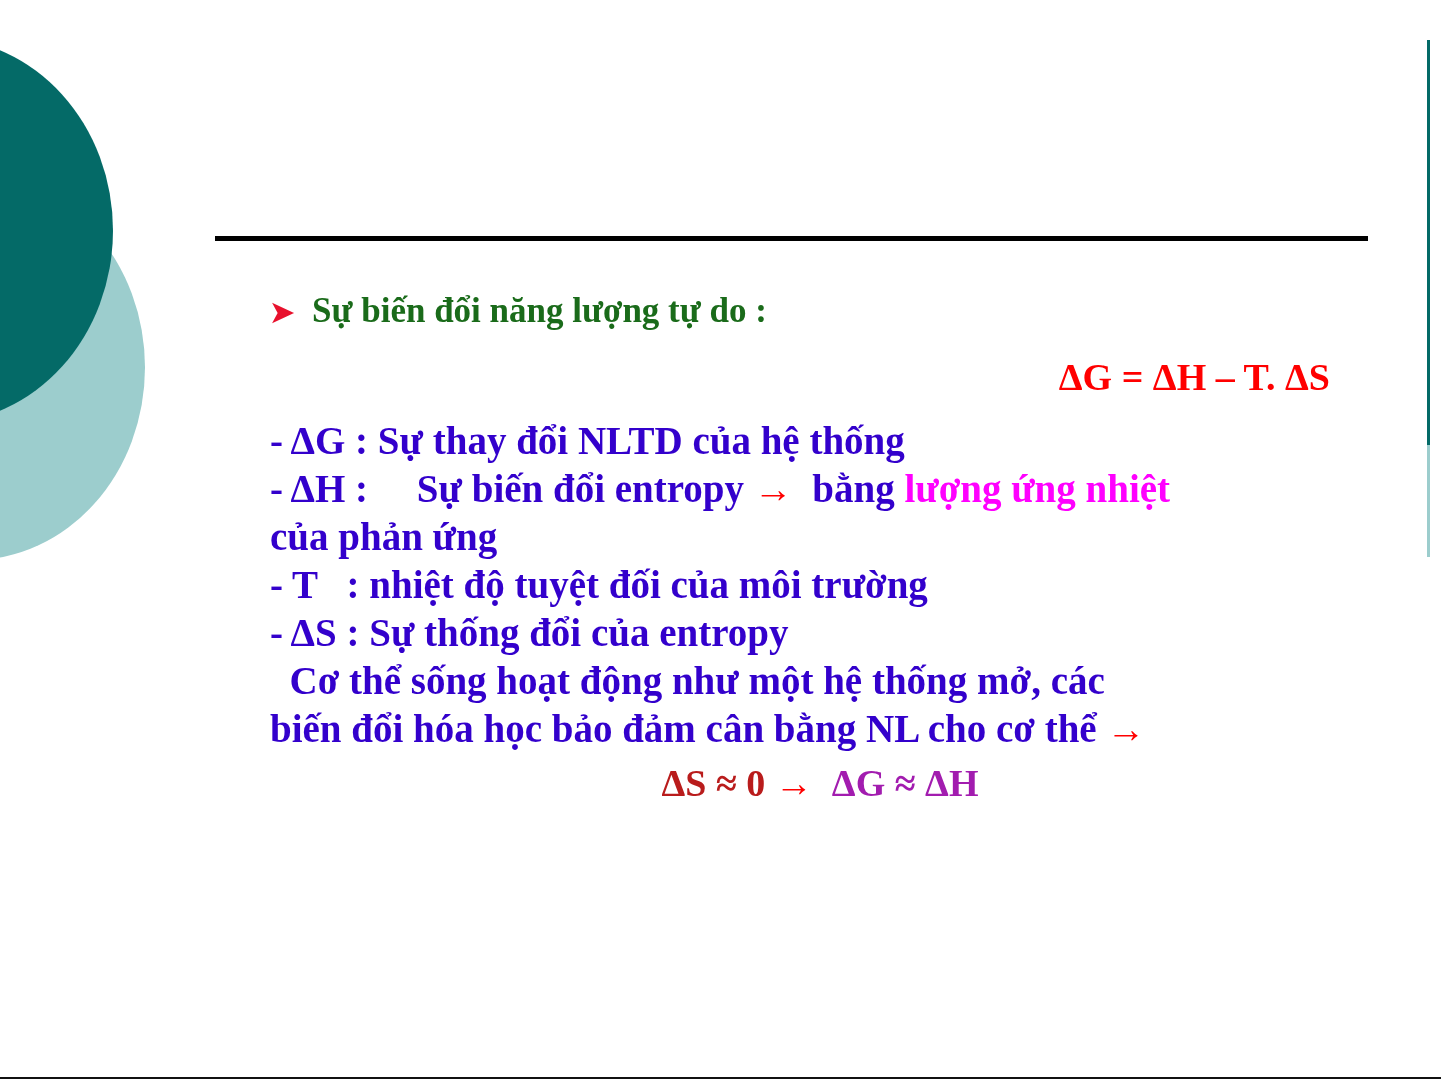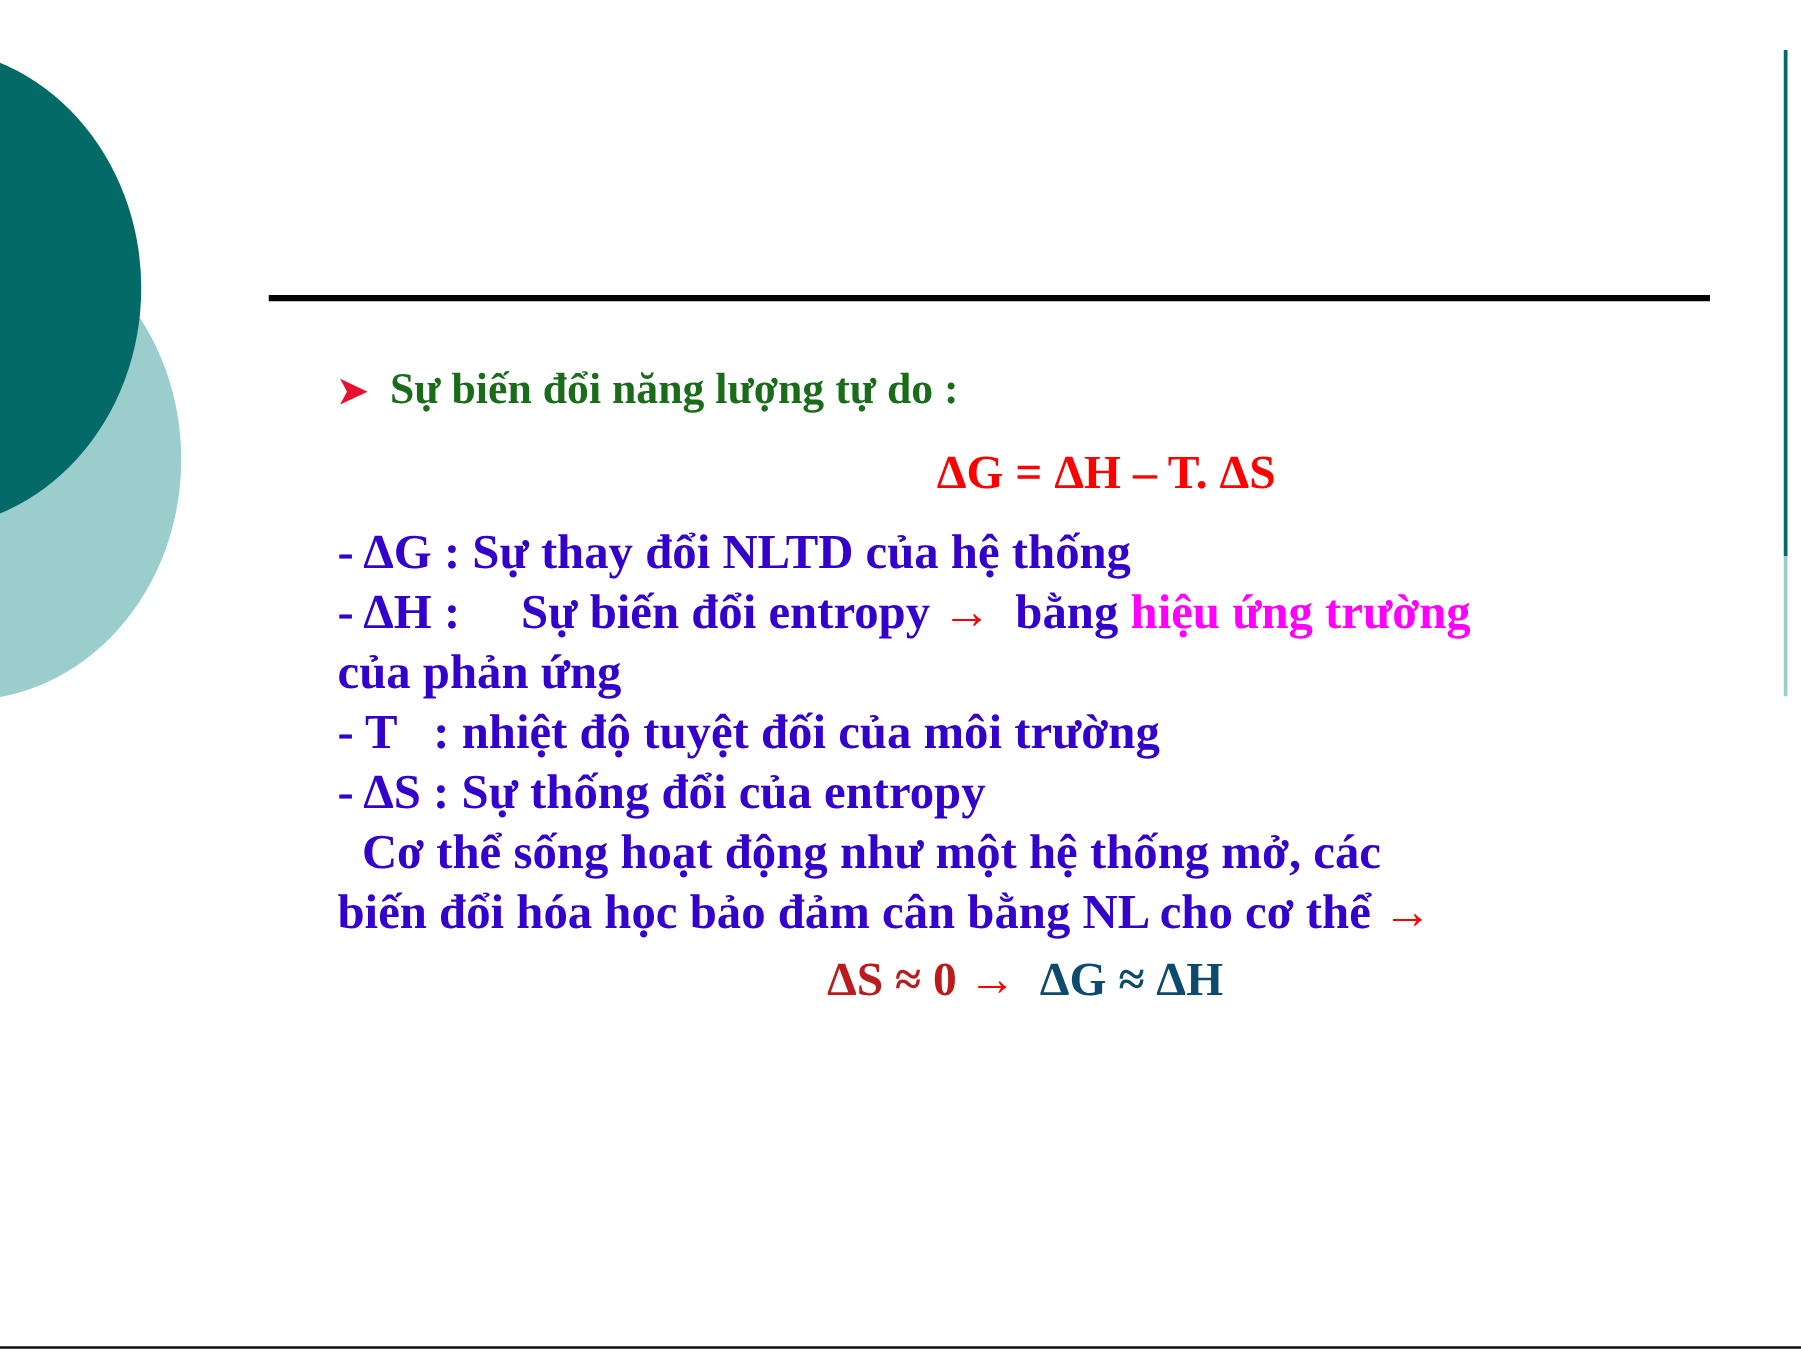--- a/index.html
+++ b/index.html
@@ -101,33 +101,33 @@
     color: #E8112D;
     font-size: 29px;
     font-weight: bold;
     display: inline-block;
     width: 42px;
     vertical-align: baseline;
   }
   .line.formula {
     color: #FF0000;
     font-size: 38px;
-    text-align: center;
+    text-align: right;
     padding-left: 170px;
     margin-bottom: 16px;
   }
   .line.para {
     font-size: 39px;
   }
   .line.final {
     text-align: center;
     padding-left: 40px;
     margin-top: 6px;
   }
-  .red { color: #0c4a6e; }
+  .red { color: #a21caf; }
   .blue { color: #b91c1c; }
   .magenta { color: #FF00FF; }
   .arrow-red {
     color: #FF0000;
     font-weight: bold;
   }
 </style>
 </head>
 <body>
 
@@ -142,21 +142,21 @@
   <div class="title-rule"></div>
 
   <div class="body-block">
 
     <div class="line heading"><span class="bullet-arrow">➤</span><span>Sự biến đổi năng lượng tự do :</span></div>
 
     <div class="line formula"><span>ΔG = ΔH – T. ΔS</span></div>
 
     <div class="line para"><span>- ΔG : Sự thay đổi NLTD của hệ thống</span></div>
 
-    <div class="line para"><span>- ΔH :     Sự biến đổi entropy </span><span class="arrow-red">→</span><span>  bằng </span><span class="magenta">hiệu ứng trường</span></div>
+    <div class="line para"><span>- ΔH :     Sự biến đổi entropy </span><span class="arrow-red">→</span><span>  bằng </span><span class="magenta">lượng ứng nhiệt</span></div>
 
     <div class="line para"><span>của phản ứng</span></div>
 
     <div class="line para"><span>- T   : nhiệt độ tuyệt đối của môi trường</span></div>
 
     <div class="line para"><span>- ΔS : Sự thống đổi của entropy</span></div>
 
     <div class="line para"><span>  Cơ thể sống hoạt động như một hệ thống mở, các</span></div>
 
     <div class="line para"><span>biến đổi hóa học bảo đảm cân bằng NL cho cơ thể </span><span class="arrow-red">→</span></div>

